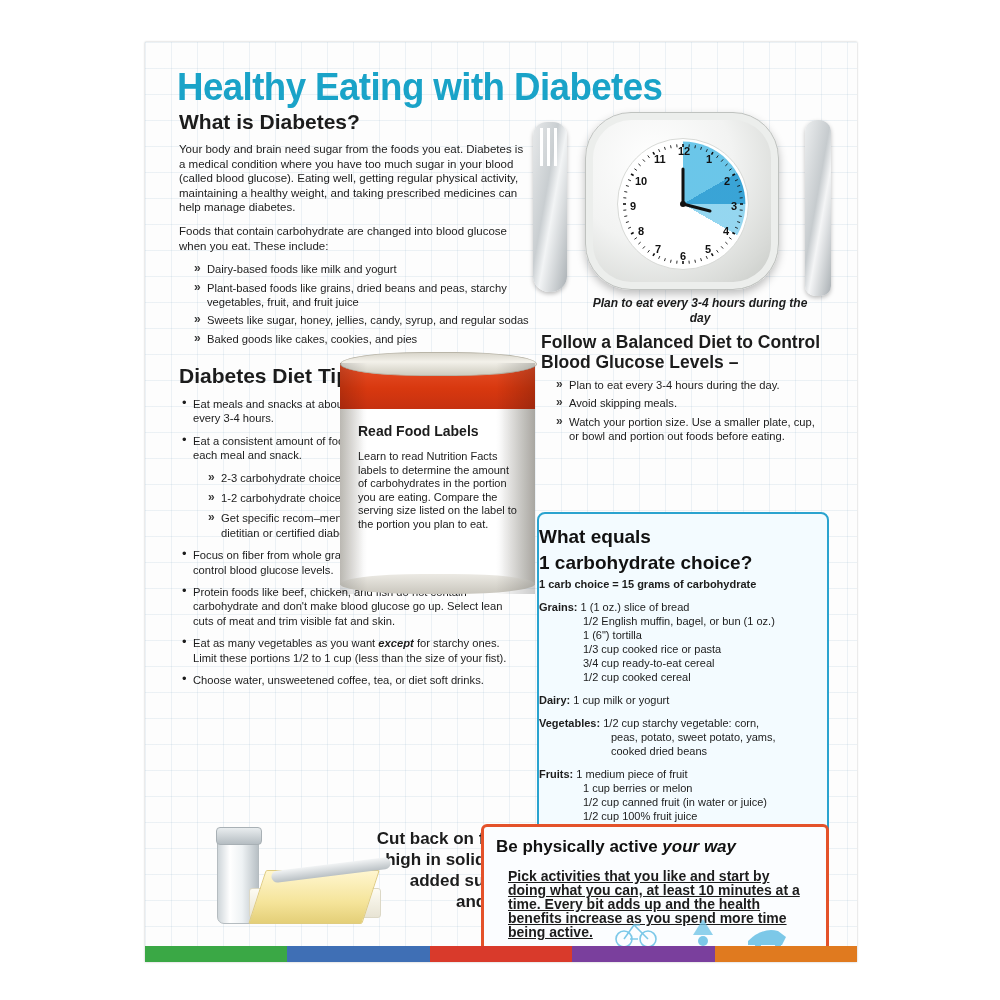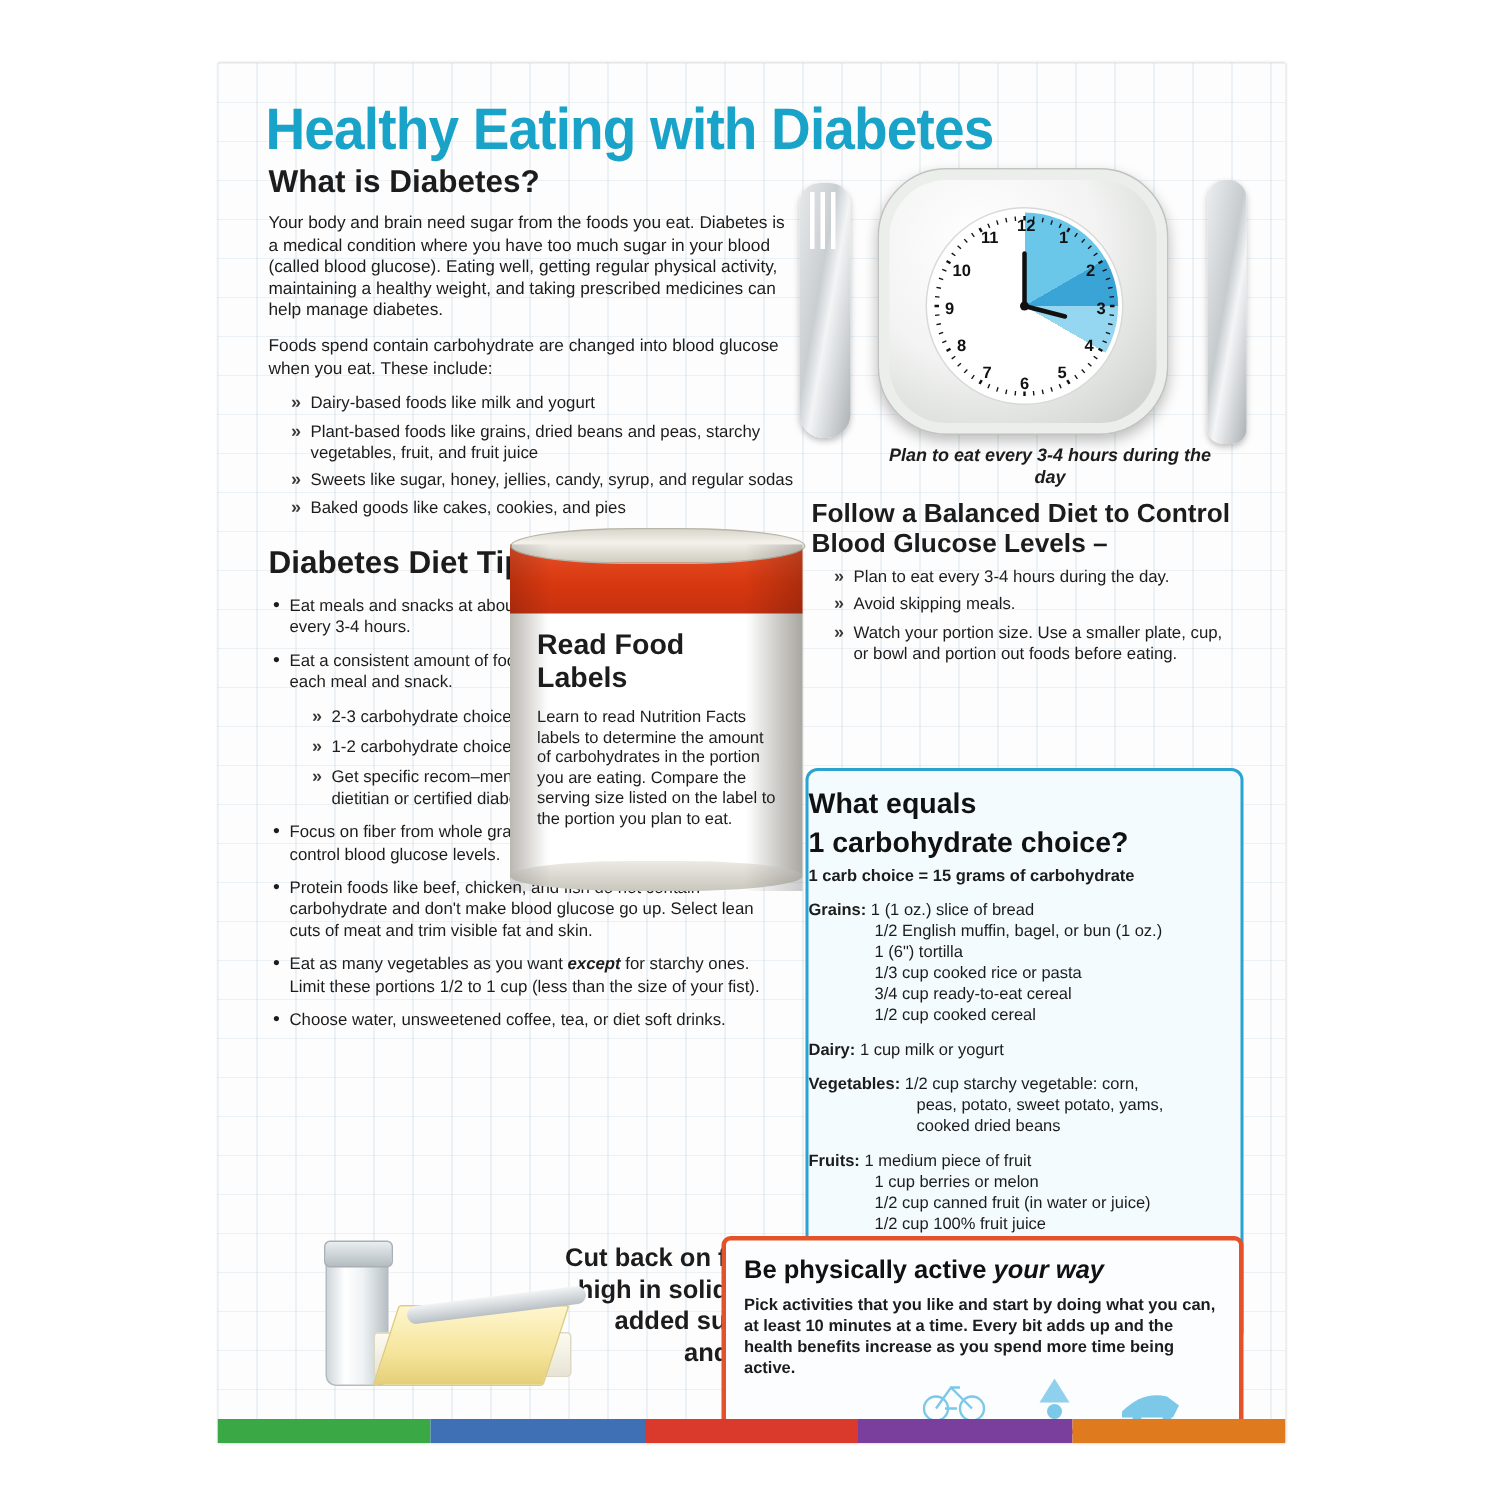--- a/index.html
+++ b/index.html
@@ -72,21 +72,21 @@
   .can{position:absolute;left:195px;top:310px;width:195px;height:250px;}
   .can .lid{position:absolute;left:0;top:0;width:195px;height:22px;border-radius:50%/60%;
     background:linear-gradient(180deg,#d9d6cb 0%,#f3f1ea 40%,#cfccc0 100%);border:1px solid #b9b5a8;}
   .can .band{position:absolute;left:0;top:11px;width:195px;height:46px;background:linear-gradient(180deg,#e8512a 0%,#d8380f 55%,#c63110 100%);}
   .can .body{position:absolute;left:0;top:55px;width:195px;height:178px;background:linear-gradient(90deg,#dedbd4 0%,#ffffff 12%,#ffffff 82%,#d3d0c9 100%);}
   .can .bottom{position:absolute;left:0;top:222px;width:195px;height:20px;border-radius:50%/60%;
     background:linear-gradient(180deg,#eceae4 0%,#c9c6bd 100%);}
   .can .shade{position:absolute;left:0;top:11px;width:195px;height:231px;
     background:linear-gradient(90deg,rgba(0,0,0,.16) 0%,rgba(0,0,0,0) 14%,rgba(0,0,0,0) 80%,rgba(0,0,0,.2) 100%);pointer-events:none;}
   .can-label{position:absolute;left:18px;top:68px;width:160px;}
-  .can-label h3{font-size:19px;line-height:22px;font-weight:bold;color:#1c1c1c;margin:0 0 8px 0;}
+  .can-label h3{font-size:14px;line-height:22px;font-weight:bold;color:#1c1c1c;margin:0 0 8px 0;}
   .can-label p{font-size:11px;line-height:13.6px;color:#1c1c1c;margin:0;}
   
   .carbbox{position:absolute;left:392px;top:470px;width:292px;height:384px;
     border:2px solid #2aa3cf;border-radius:8px;background:#f3fbff;padding:12px 0;box-sizing:border-box;}
   .carbbox h2{font-size:19px;line-height:22px;margin:0 0 4px 0;color:#111;}
   .carbbox .sub{font-size:11px;font-weight:bold;color:#1c1c1c;margin:4px 0 10px 0;}
   .crow{font-size:11px;line-height:14px;color:#1c1c1c;margin-bottom:9px;}
   .crow b{font-weight:bold;}
   .crow .ind{display:block;padding-left:44px;}
   
@@ -102,40 +102,40 @@
     transform:skewX(-18deg);border:1px solid #e0cc7f;border-radius:2px;}
   .butter2{position:absolute;left:44px;top:60px;width:130px;height:28px;
     background:linear-gradient(180deg,#fdfbf2 0%,#e8e4d4 100%);border-radius:3px;border:1px solid #dcd8c6;}
   .knife2{position:absolute;left:66px;top:36px;width:120px;height:12px;
     background:linear-gradient(180deg,#f2f4f5 0%,#b9c0c4 100%);border-radius:6px;transform:rotate(-7deg);}
   
   .active{position:absolute;left:336px;top:782px;width:348px;height:132px;
     border:3px solid #e4522a;border-radius:6px;background:#fbfdff;padding:10px 12px;box-sizing:border-box;}
   .active h3{margin:0 0 6px 0;font-size:17px;line-height:20px;color:#111;font-weight:bold;}
   .active h3 i{font-style:italic;}
-  .active p{margin:0;font-size:11px;line-height:14px;color:#1c1c1c;font-weight:bold;}
+  .active p{margin:12px;font-size:14px;line-height:14px;color:#1c1c1c;font-weight:bold;text-decoration:underline;}
   .active .bikes{position:absolute;right:8px;bottom:4px;height:34px;width:210px;opacity:.9;}
   
   .colorbar{position:absolute;left:0;bottom:0;width:712px;height:16px;display:flex;}
   .colorbar div{height:100%;}
   .ital{font-style:italic;text-align:right;}
   .bold{font-weight:bold;}
 </style>
 </head>
 <body>
 
 <div id="sheet">
   <div id="page">
 
     <div class="title">Healthy Eating with Diabetes</div>
 
     <div class="what-d">
       <h2 class="sec">What is Diabetes?</h2>
       <p class="para">Your body and brain need sugar from the foods you eat. Diabetes is a medical condition where you have too much sugar in your blood (called blood glucose). Eating well, getting regular physical activity, maintaining a healthy weight, and taking prescribed medicines can help manage diabetes.</p>
-      <p class="para">Foods spend contain carbohydrate are changed into blood glucose when you eat. These include:</p>
+      <p class="para">Foods that contain carbohydrate are changed into blood glucose when you eat. These include:</p>
       <ul class="arrows">
         <li>Dairy-based foods like milk and yogurt</li>
         <li>Plant-based foods like grains, dried beans and peas, starchy vegetables, fruit, and fruit juice</li>
         <li>Sweets like sugar, honey, jellies, candy, syrup, and regular sodas</li>
         <li>Baked goods like cakes, cookies, and pies</li>
       </ul>
     </div>
 
     <div class="plate-wrap">
       <div class="fork"></div>

